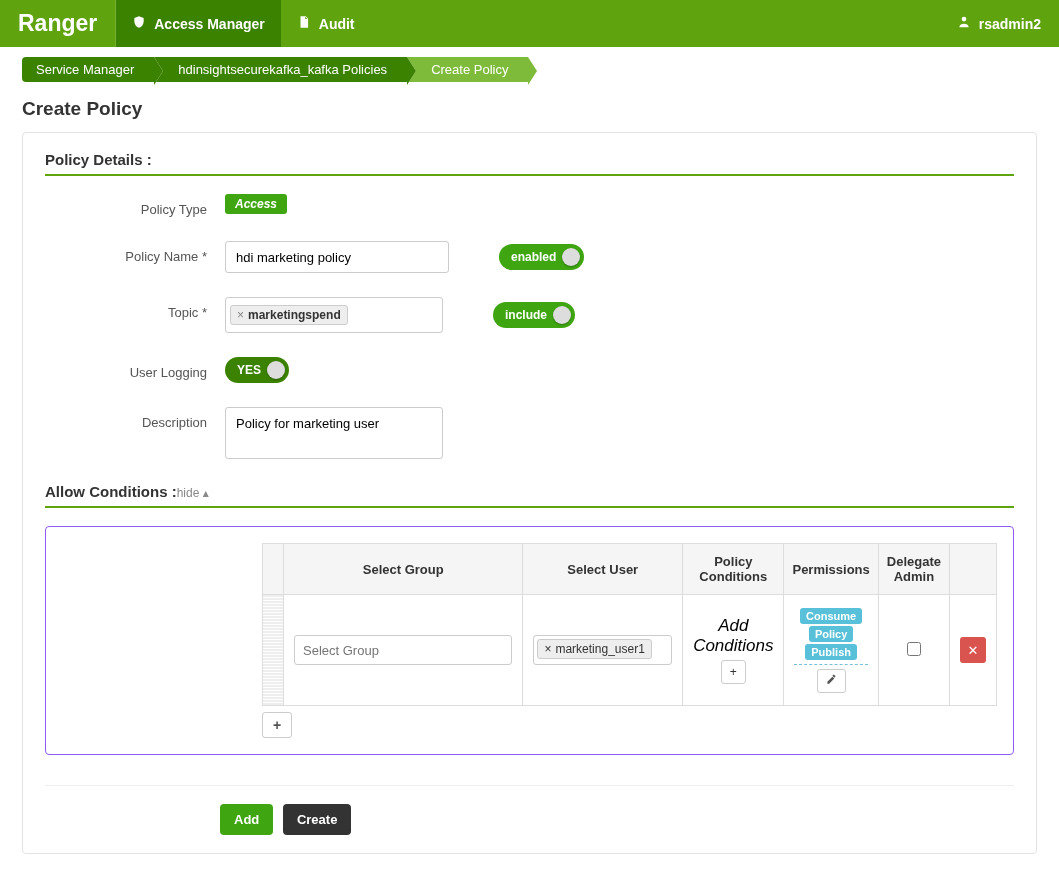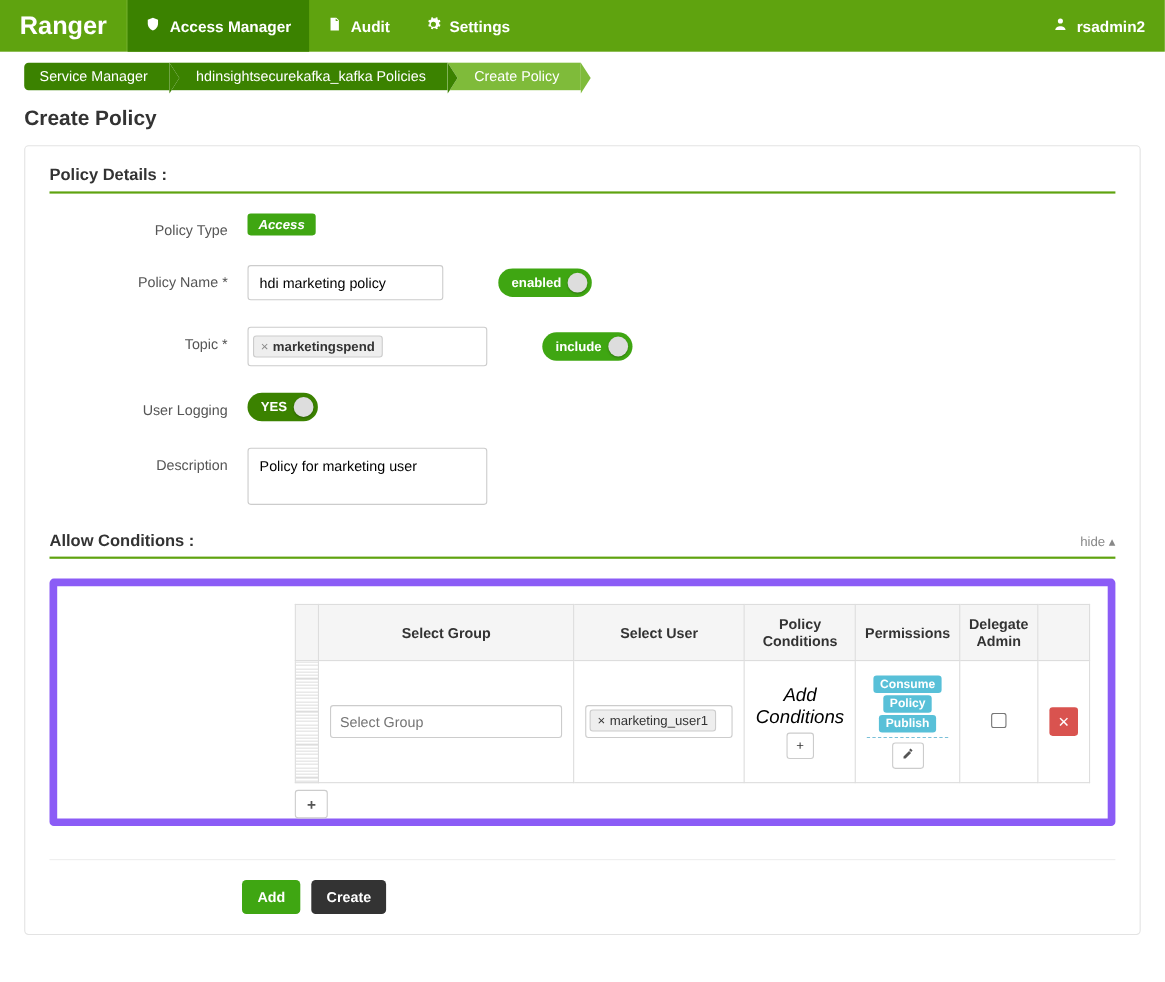--- a/index.html
+++ b/index.html
@@ -19,42 +19,42 @@
 .crumb::after { content: ""; position: absolute; right: -9px; top: 0; border-top: 14px solid transparent; border-bottom: 14px solid transparent; border-left: 9px solid #7fbb3a; z-index: 2; }
 .crumb.dark::after { border-left-color: #3b8200; }
 .crumb:not(:first-child)::before { content: ""; position: absolute; left: 0; top: 0; border-top: 14px solid transparent; border-bottom: 14px solid transparent; border-left: 9px solid #fff; z-index: 1; }
 .crumb:last-child { border-radius: 0; }
 
 h1.page-title { font-size: 19px; font-weight: 700; color: #333; padding: 6px 22px 12px; }
 
 .panel { border: 1px solid #e3e3e3; border-radius: 4px; margin: 0 22px 22px; padding: 18px 22px; }
 
 .section-title { font-size: 15px; font-weight: 700; color: #333; border-bottom: 2px solid #5fa30f; padding-bottom: 6px; margin-bottom: 18px; }
-.section-title-row { display: flex; justify-content: space-between; align-items: baseline; border-bottom: 2px solid #5fa30f; padding-bottom: 6px; margin-bottom: 18px; }
+.section-title-row { display: flex; justify-content: flex-start; align-items: baseline; border-bottom: 2px solid #5fa30f; padding-bottom: 6px; margin-bottom: 18px; }
 .section-title-row .t { font-size: 15px; font-weight: 700; }
 .hide-link { font-size: 12px; color: #888; cursor: pointer; }
 
 .form-row { display: flex; align-items: flex-start; margin-bottom: 24px; }
 .form-label { width: 180px; text-align: right; padding-right: 18px; padding-top: 8px; color: #555; font-size: 13px; }
 .form-field { display: flex; align-items: center; gap: 50px; }
 
-.text-input { width: 178px; height: 32px; border: 1px solid #ccc; border-radius: 3px; padding: 0 10px; font-size: 13px; }
+.text-input { width: 224px; height: 32px; border: 1px solid #ccc; border-radius: 3px; padding: 0 10px; font-size: 13px; }
 .textarea { width: 218px; height: 52px; border: 1px solid #ccc; border-radius: 3px; padding: 8px 10px; font-size: 13px; resize: none; font-family: inherit; }
 
 .badge-green { background: #3fa612; color: #fff; font-weight: 700; font-size: 12px; padding: 3px 10px; border-radius: 3px; font-style: italic; }
 
 .toggle { display: inline-flex; align-items: center; background: #3b8200; color: #fff; border-radius: 16px; height: 26px; padding: 0 4px 0 12px; font-weight: 700; font-size: 12px; gap: 6px; cursor: pointer; }
 .toggle .knob { width: 18px; height: 18px; border-radius: 50%; background: #ddd; box-shadow: 0 1px 2px rgba(0,0,0,0.3); }
 .toggle.enabled-pill { background: #3fa612; }
 
 .tag-input { width: 218px; min-height: 36px; border: 1px solid #ccc; border-radius: 3px; padding: 4px; display: flex; align-items: center; flex-wrap: wrap; gap: 3px; }
 .tag-input .tag { background: #eee; border: 1px solid #ccc; border-radius: 3px; padding: 2px 6px; font-size: 12px; display: inline-flex; align-items: center; gap: 4px; font-weight: 600; }
 .tag .x { color: #888; cursor: pointer; font-weight: normal; }
 
-.cond-wrap { border: 7px solid #8b5cf6; border-radius: 4px; padding: 16px 16px 0; margin-bottom: 10px; }
+.cond-wrap { border: 1px solid #8b5cf6; border-radius: 4px; padding: 16px 16px 16px; margin-bottom: 10px; }
 .cond-table-outer { margin-left: 200px; }
 .ctbl { width: 100%; border-collapse: collapse; border: 1px solid #ddd; }
 .ctbl th { background: #f5f5f5; border: 1px solid #ddd; padding: 10px 8px; font-size: 13px; font-weight: 700; text-align: center; }
 .ctbl td { border: 1px solid #ddd; padding: 12px 10px; vertical-align: middle; text-align: center; }
 .ctbl td.drag { width: 12px; background: repeating-linear-gradient(to bottom, #ddd 0, #ddd 1px, transparent 1px, transparent 3px); }
 
 .sel-input { width: 100%; height: 30px; border: 1px solid #ccc; border-radius: 3px; padding: 0 8px; font-size: 13px; color: #888; text-align: left; background: #fff; }
 .token-box { border: 1px solid #ccc; border-radius: 3px; padding: 3px; text-align: left; min-height: 30px; }
 .token-box .tok { background: #eee; border: 1px solid #ccc; border-radius: 3px; padding: 2px 6px; font-size: 12px; display: inline-flex; align-items: center; gap: 4px; }
 
@@ -85,28 +85,20 @@
     </span>
     <span>Access Manager</span>
   </div>
   <div class="nav-item">
     <span>
       <svg class="icon" viewBox="0 0 24 24" fill="#fff">
           <path d="M6 2h9l4 4v16H6V2zm8 1v4h4"></path>
         </svg>
     </span>
     <span>Audit</span>
-  </div>
-  <div class="nav-item">
-    <span>
-      <svg class="icon" viewBox="0 0 24 24" fill="#fff">
-          <path d="M12 8a4 4 0 100 8 4 4 0 000-8zm9 4l2 1-1 3-2-1a9 9 0 01-2 2l1 2-3 1-1-2a9 9 0 01-3 0l-1 2-3-1 1-2a9 9 0 01-2-2l-2 1-1-3 2-1a9 9 0 010-3l-2-1 1-3 2 1a9 9 0 012-2l-1-2 3-1 1 2a9 9 0 013 0l1-2 3 1-1 2a9 9 0 012 2l2-1 1 3-2 1a9 9 0 010 3z"></path>
-        </svg>
-    </span>
-    <span>Settings</span>
   </div>
   <div class="nav-spacer"></div>
   <div class="user-area">
     <span>
       <svg class="icon" viewBox="0 0 24 24" fill="#fff">
           <circle cx="12" cy="7" r="4"></circle>
           <path d="M4 21c0-4 4-6 8-6s8 2 8 6"></path>
         </svg>
     </span>
     <span>rsadmin2</span>

